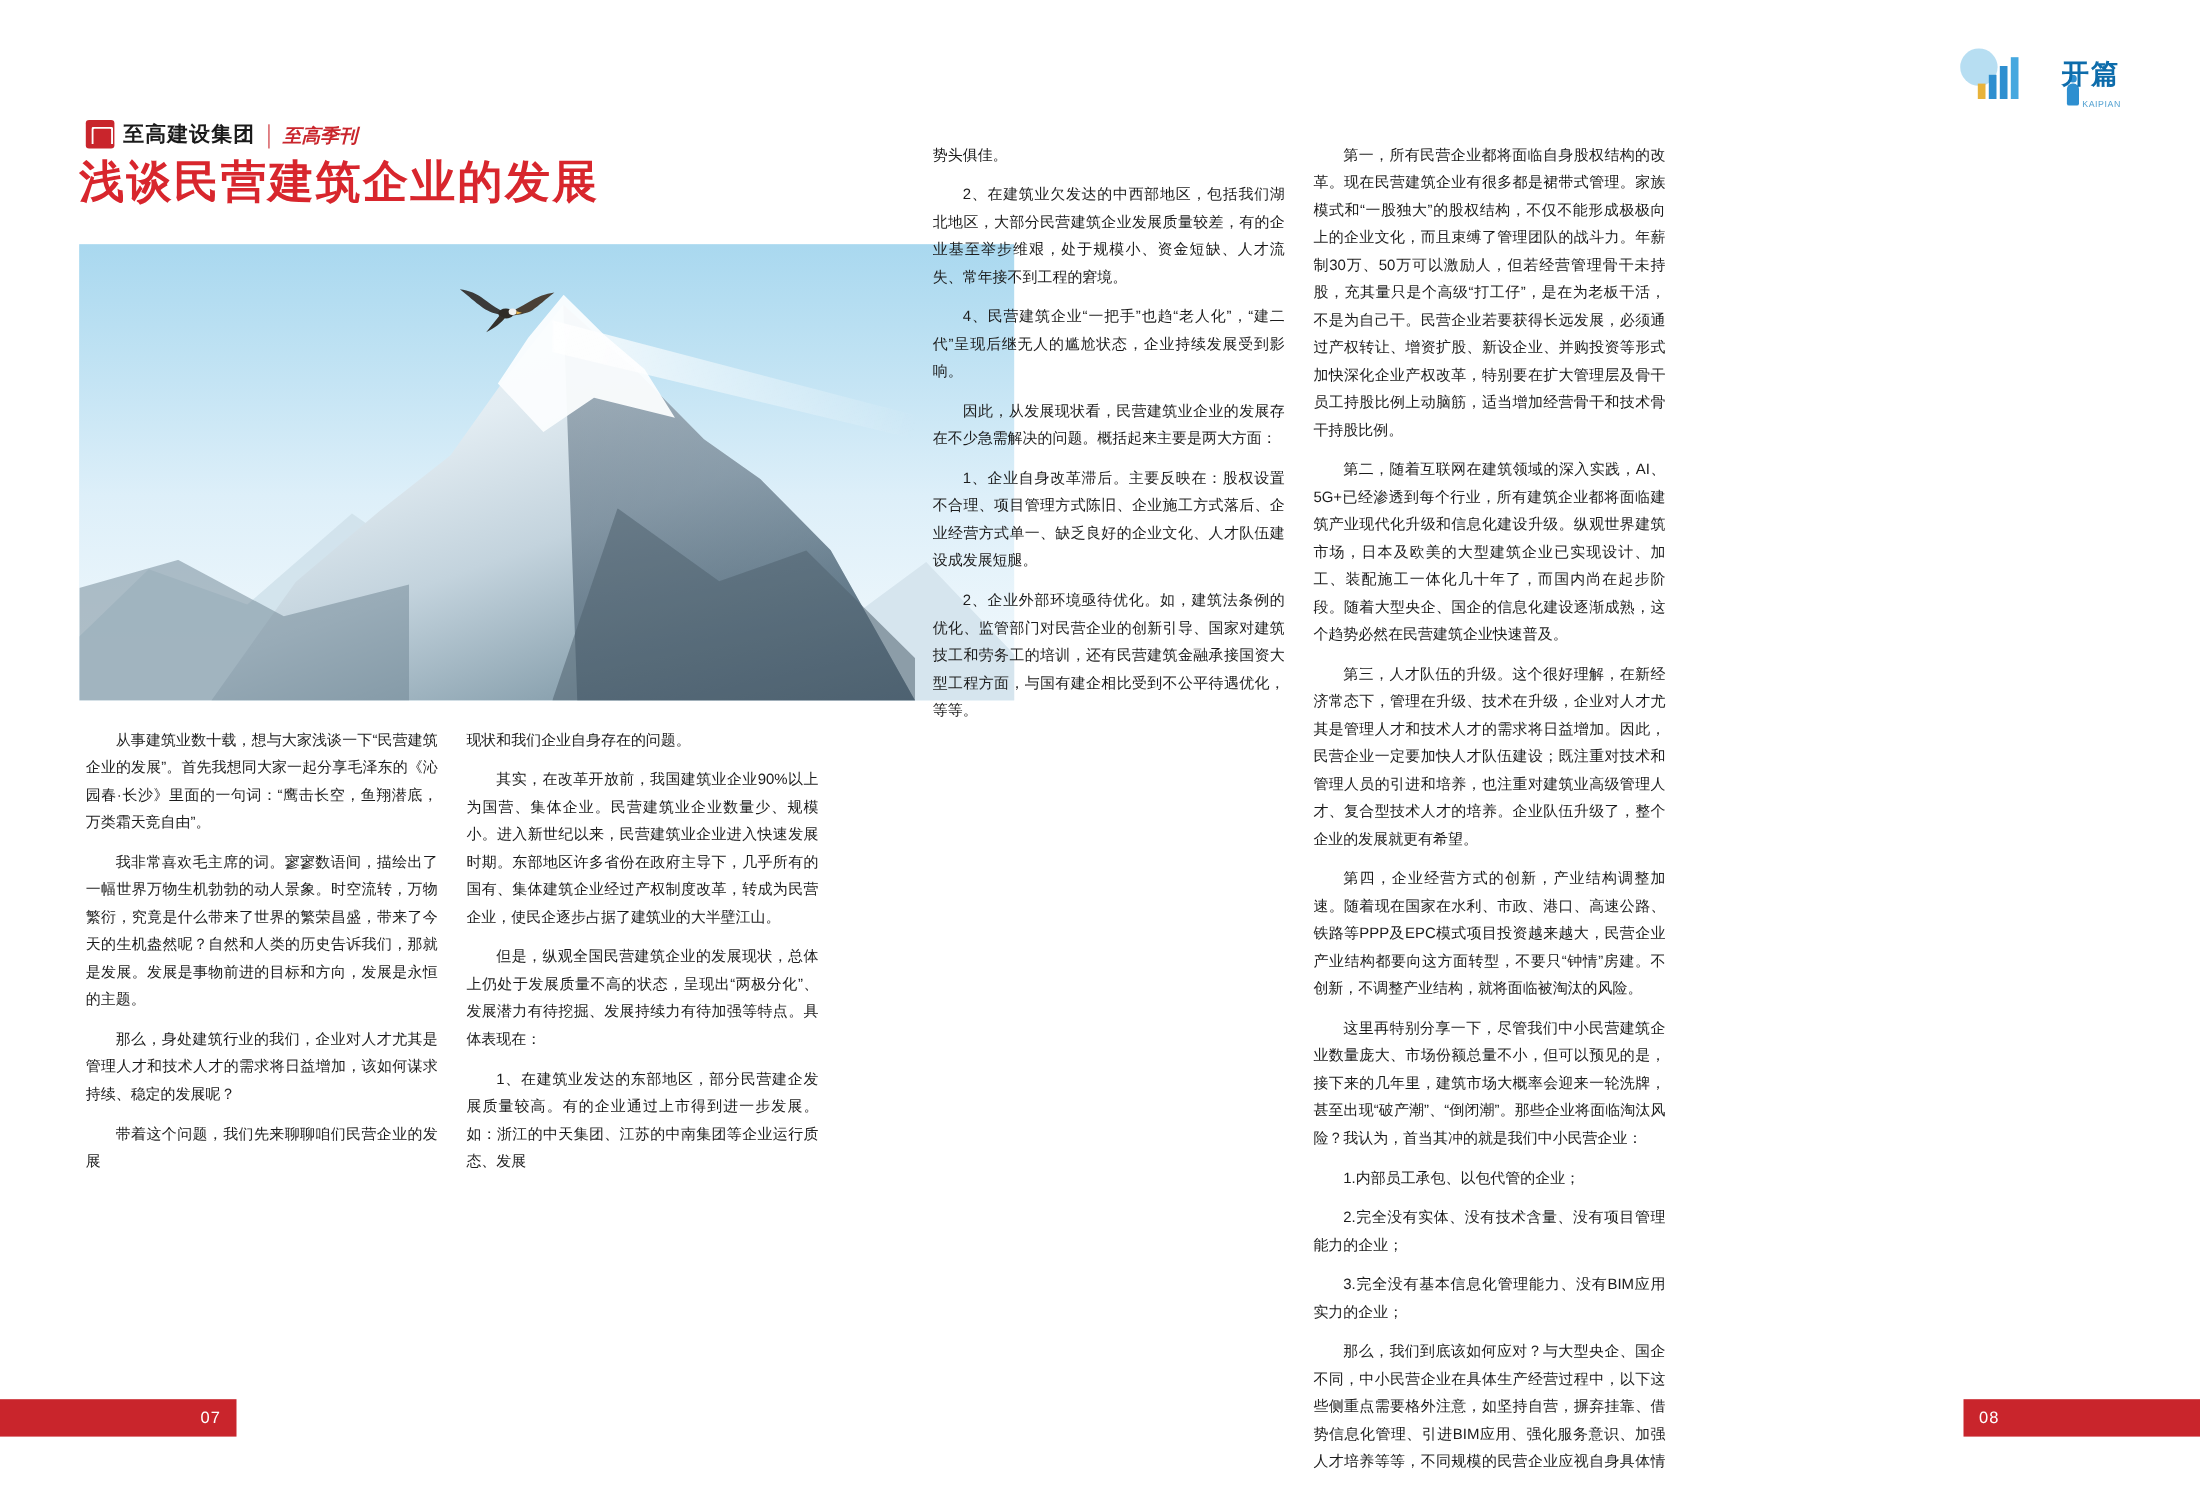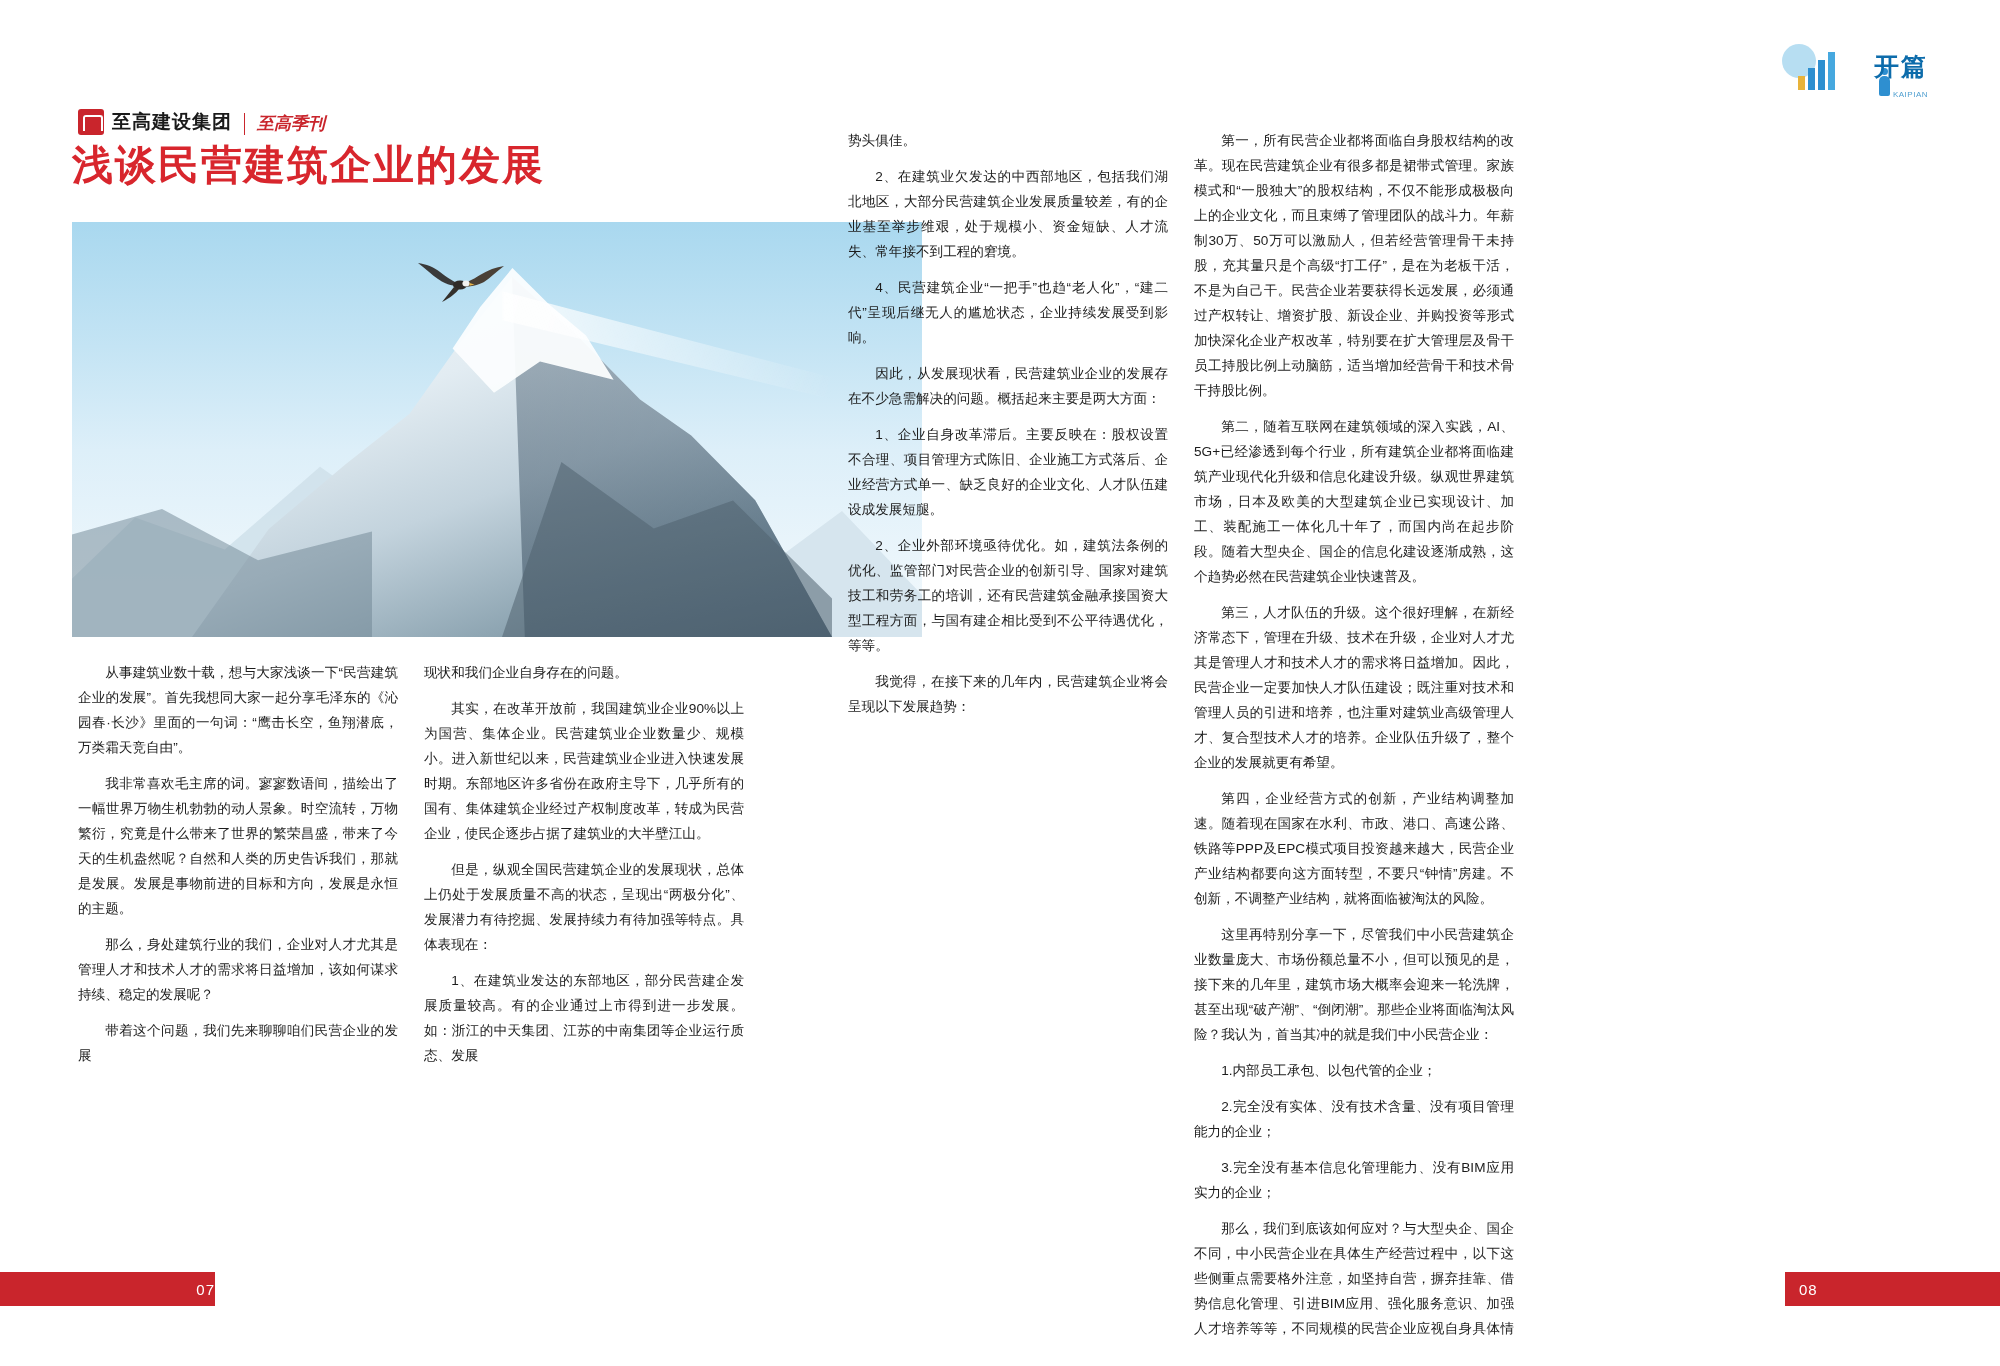--- a/index.html
+++ b/index.html
@@ -240,21 +240,21 @@
   .footer-left {
     position: absolute;
     left: 0; bottom: 60px;
     width: 215px; height: 34px;
     background: #c9252c;
     color: #fff;
     font-size: 15px;
     display: flex;
     align-items: center;
     justify-content: flex-end;
-    padding-right: 0;
+    padding-right: 14px;
     letter-spacing: 1px;
   }
   .footer-right {
     position: absolute;
     right: 0; bottom: 60px;
     width: 215px; height: 34px;
     background: #c9252c;
     color: #fff;
     font-size: 15px;
     display: flex;
@@ -336,21 +336,20 @@
     <p>1、在建筑业发达的东部地区，部分民营建企发展质量较高。有的企业通过上市得到进一步发展。如：浙江的中天集团、江苏的中南集团等企业运行质态、发展</p>
   </div>
 
   <div class="col" id="col3">
     <p class="noindent">势头俱佳。</p>
     <p>2、在建筑业欠发达的中西部地区，包括我们湖北地区，大部分民营建筑企业发展质量较差，有的企业基至举步维艰，处于规模小、资金短缺、人才流失、常年接不到工程的窘境。</p>
     <p>4、民营建筑企业“一把手”也趋“老人化”，“建二代”呈现后继无人的尴尬状态，企业持续发展受到影响。</p>
     <p>因此，从发展现状看，民营建筑业企业的发展存在不少急需解决的问题。概括起来主要是两大方面：</p>
     <p>1、企业自身改革滞后。主要反映在：股权设置不合理、项目管理方式陈旧、企业施工方式落后、企业经营方式单一、缺乏良好的企业文化、人才队伍建设成发展短腿。</p>
     <p>2、企业外部环境亟待优化。如，建筑法条例的优化、监管部门对民营企业的创新引导、国家对建筑技工和劳务工的培训，还有民营建筑金融承接国资大型工程方面，与国有建企相比受到不公平待遇优化，等等。</p>
-    <p>我觉得，在接下来的几年内，民营建筑企业将会呈现以下发展趋势：</p>
 
   </div>
 
   <div class="col" id="col4">
     <p>第一，所有民营企业都将面临自身股权结构的改革。现在民营建筑企业有很多都是裙带式管理。家族模式和“一股独大”的股权结构，不仅不能形成极极向上的企业文化，而且束缚了管理团队的战斗力。年薪制30万、50万可以激励人，但若经营管理骨干未持股，充其量只是个高级“打工仔”，是在为老板干活，不是为自己干。民营企业若要获得长远发展，必须通过产权转让、增资扩股、新设企业、并购投资等形式加快深化企业产权改革，特别要在扩大管理层及骨干员工持股比例上动脑筋，适当增加经营骨干和技术骨干持股比例。</p>
       <p>第二，随着互联网在建筑领域的深入实践，AI、5G+已经渗透到每个行业，所有建筑企业都将面临建筑产业现代化升级和信息化建设升级。纵观世界建筑市场，日本及欧美的大型建筑企业已实现设计、加工、装配施工一体化几十年了，而国内尚在起步阶段。随着大型央企、国企的信息化建设逐渐成熟，这个趋势必然在民营建筑企业快速普及。</p>
     <p>第三，人才队伍的升级。这个很好理解，在新经济常态下，管理在升级、技术在升级，企业对人才尤其是管理人才和技术人才的需求将日益增加。因此，民营企业一定要加快人才队伍建设；既注重对技术和管理人员的引进和培养，也注重对建筑业高级管理人才、复合型技术人才的培养。企业队伍升级了，整个企业的发展就更有希望。</p>
     <p>第四，企业经营方式的创新，产业结构调整加速。随着现在国家在水利、市政、港口、高速公路、铁路等PPP及EPC模式项目投资越来越大，民营企业产业结构都要向这方面转型，不要只“钟情”房建。不创新，不调整产业结构，就将面临被淘汰的风险。</p>
     <p>这里再特别分享一下，尽管我们中小民营建筑企业数量庞大、市场份额总量不小，但可以预见的是，接下来的几年里，建筑市场大概率会迎来一轮洗牌，甚至出现“破产潮”、“倒闭潮”。那些企业将面临淘汰风险？我认为，首当其冲的就是我们中小民营企业：</p>
     <p>1.内部员工承包、以包代管的企业；</p>

